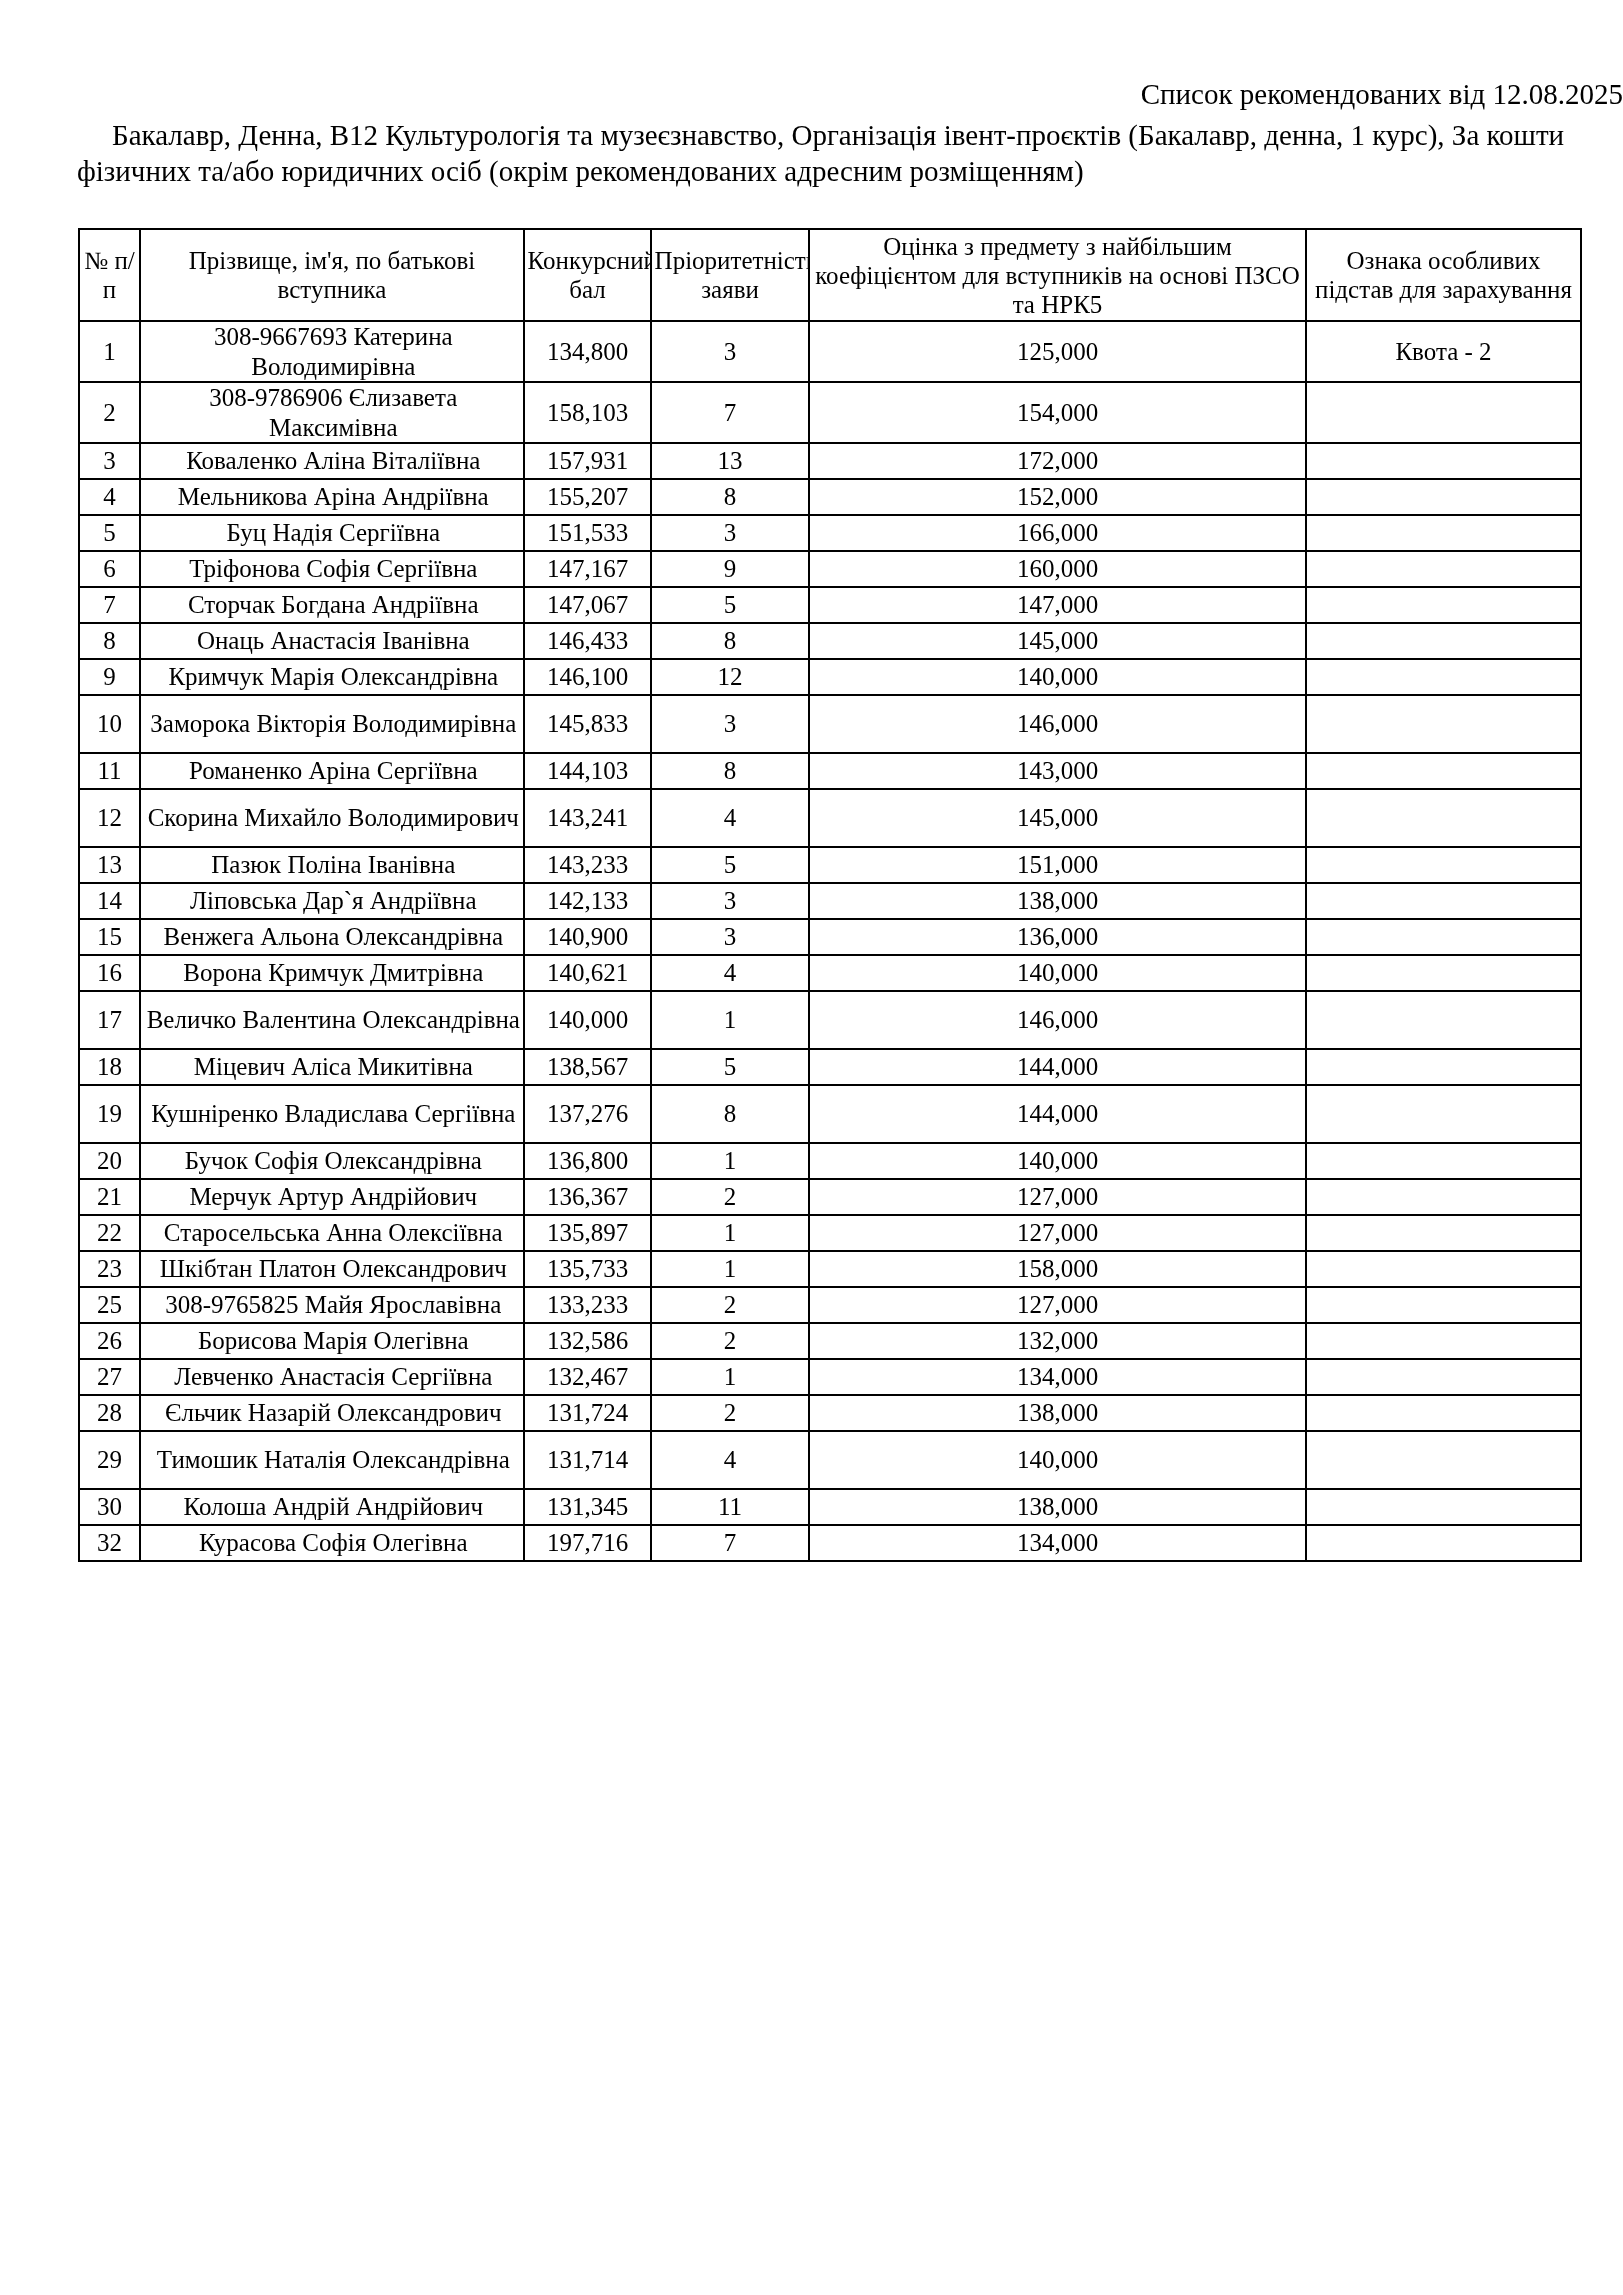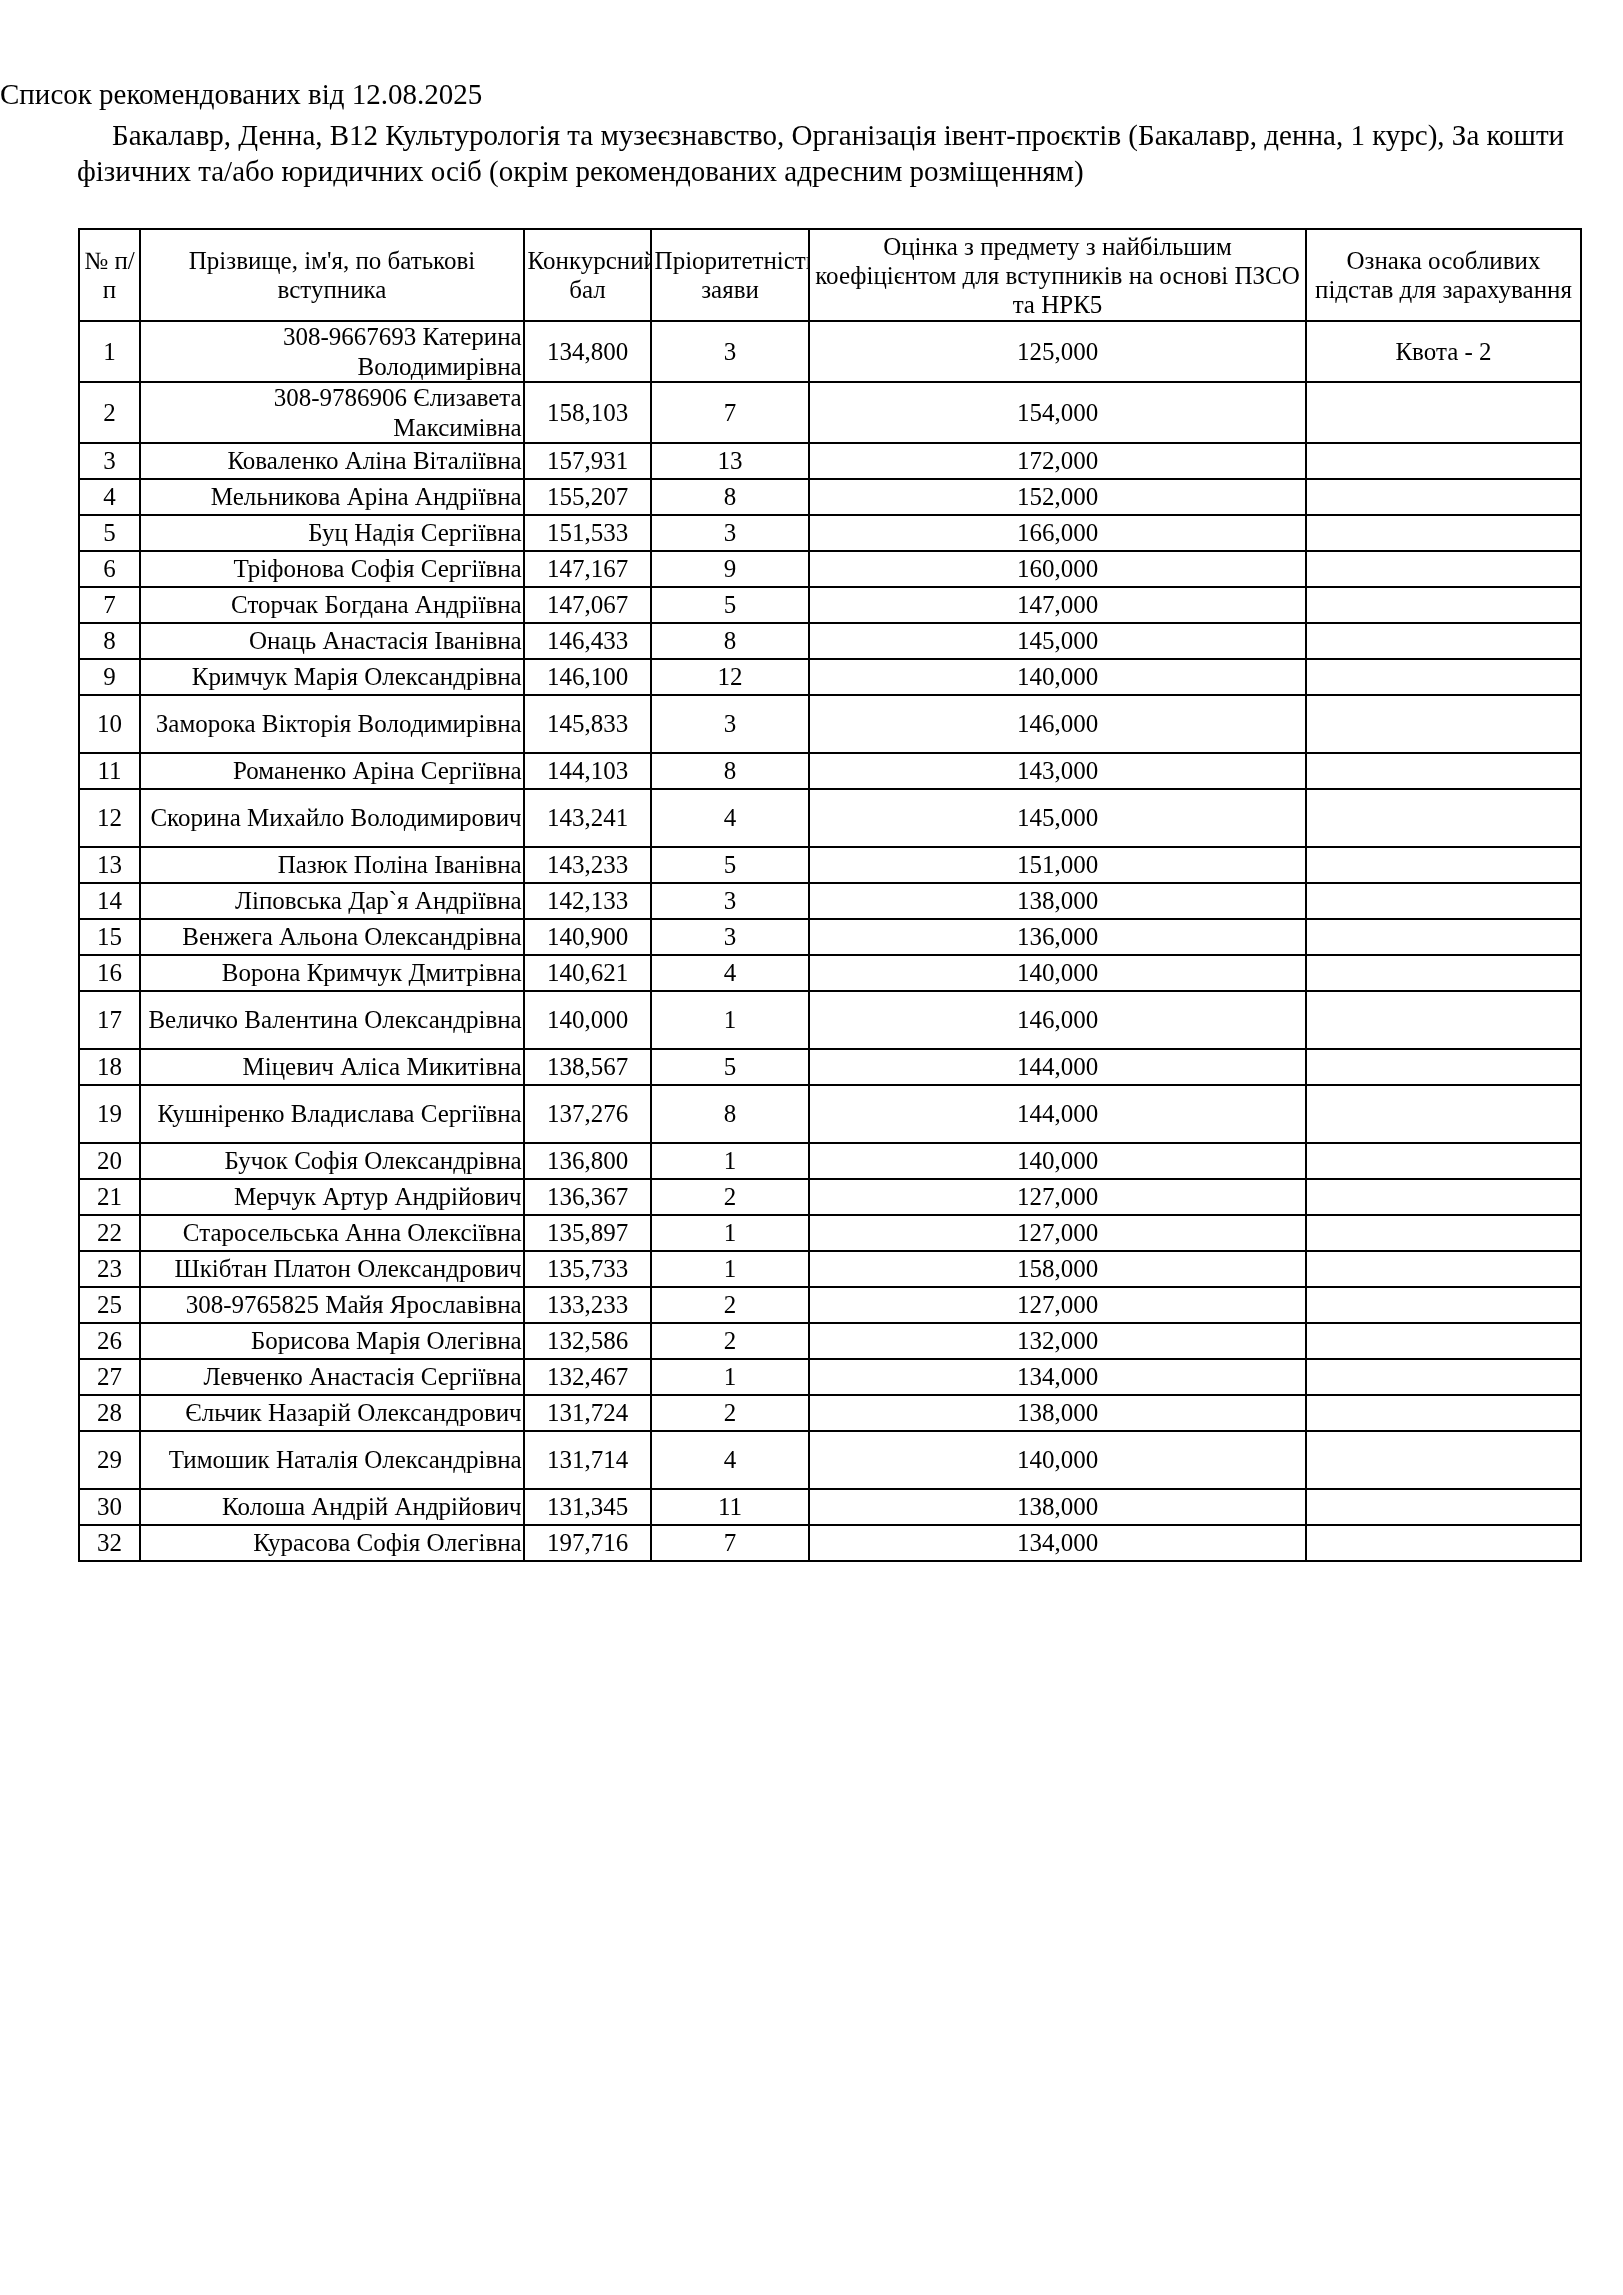--- a/index.html
+++ b/index.html
@@ -2,39 +2,39 @@
 <html style="font-size:10.5px"><head>
 <meta charset="utf-8">
 <style>
   html, body { margin: 0; padding: 0; background: #ffffff; }
   body {
     width: 1623px; height: 2295px; position: relative; overflow: hidden;
     font-family: "Liberation Serif", "DejaVu Serif", serif; color: #000;
   }
   .title {
     position: absolute; left: 0; width: 1623px; top: 77px;
-    text-align: left; font-size: 29px; line-height: 34px; white-space: nowrap;
+    text-align: right; font-size: 29px; line-height: 34px; white-space: nowrap;
   }
   .subtitle {
     position: absolute; left: 77px; width: 1505px; top: 117px;
     font-size: 29px; line-height: 36px; font-weight: normal; text-indent: 35px;
   }
   table.list {
     position: absolute; left: 78px; top: 228px; width: 1502px;
     border-collapse: collapse; table-layout: fixed;
   }
   table.list th, table.list td {
     border: 2.6px solid #000; font-weight: normal; padding: 0 3.9px;
     font-size: 25px; line-height: 29.5px; vertical-align: middle; text-align: center;
     overflow: hidden;
   }
   table.list th { height: 90px; line-height: 29px; padding: 0 2.6px; }
   table.list td { height: 34px; }
   table.list tr.dbl td { height: 56px; }
-  table.list td.name { text-align: right; padding-left: 3.9px; padding-right: 1.3px; }
+  table.list td.name { text-align: center; padding-left: 3.9px; padding-right: 1.3px; }
   col.c1 { width: 61px; }
   col.c2 { width: 384px; }
   col.c3 { width: 127px; }
   col.c4 { width: 158px; }
   col.c5 { width: 497px; }
   col.c6 { width: 275px; }
 </style>
 </head>
 <body>
 

